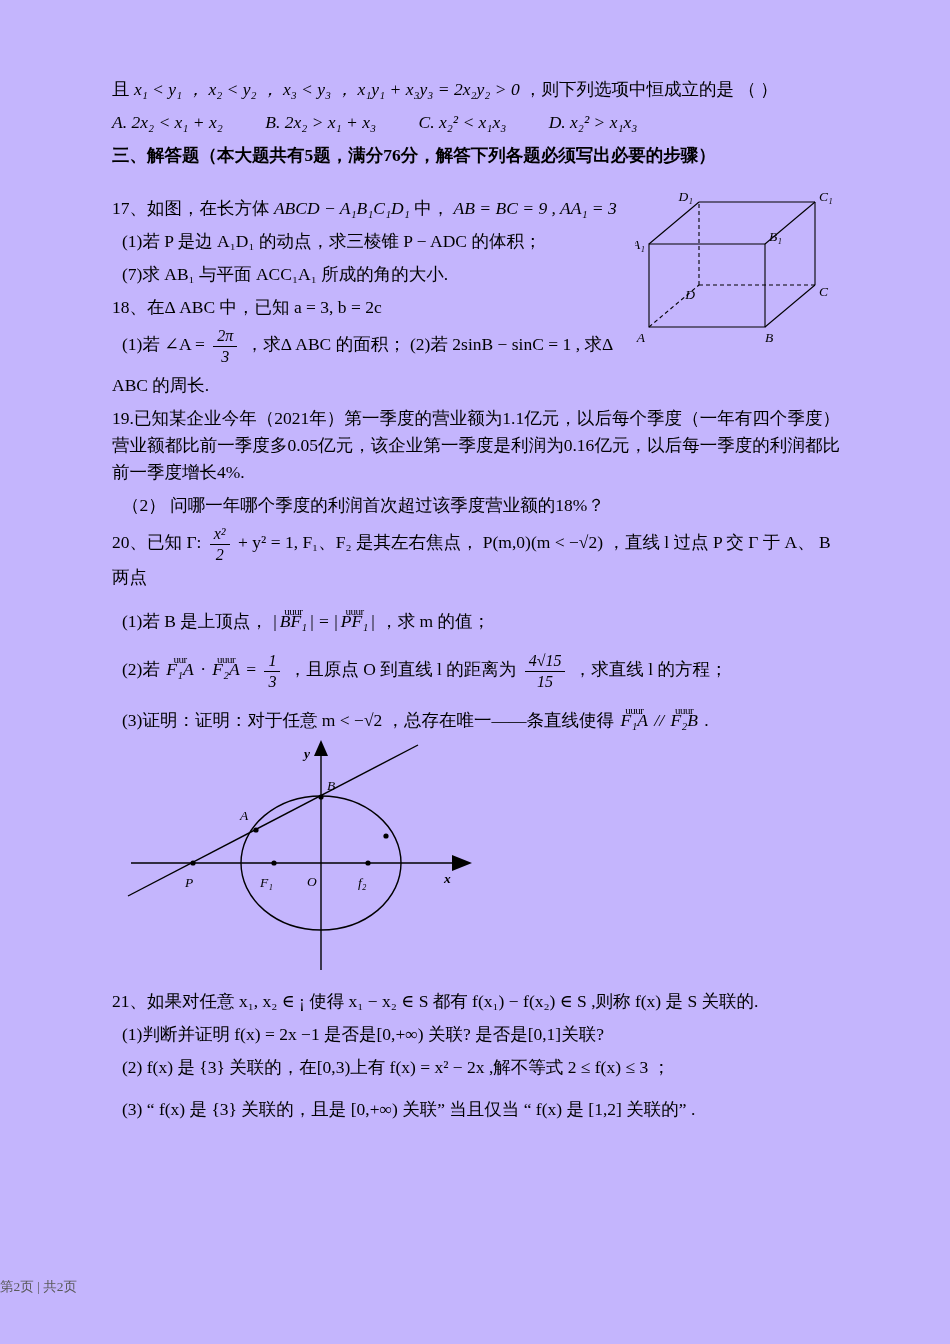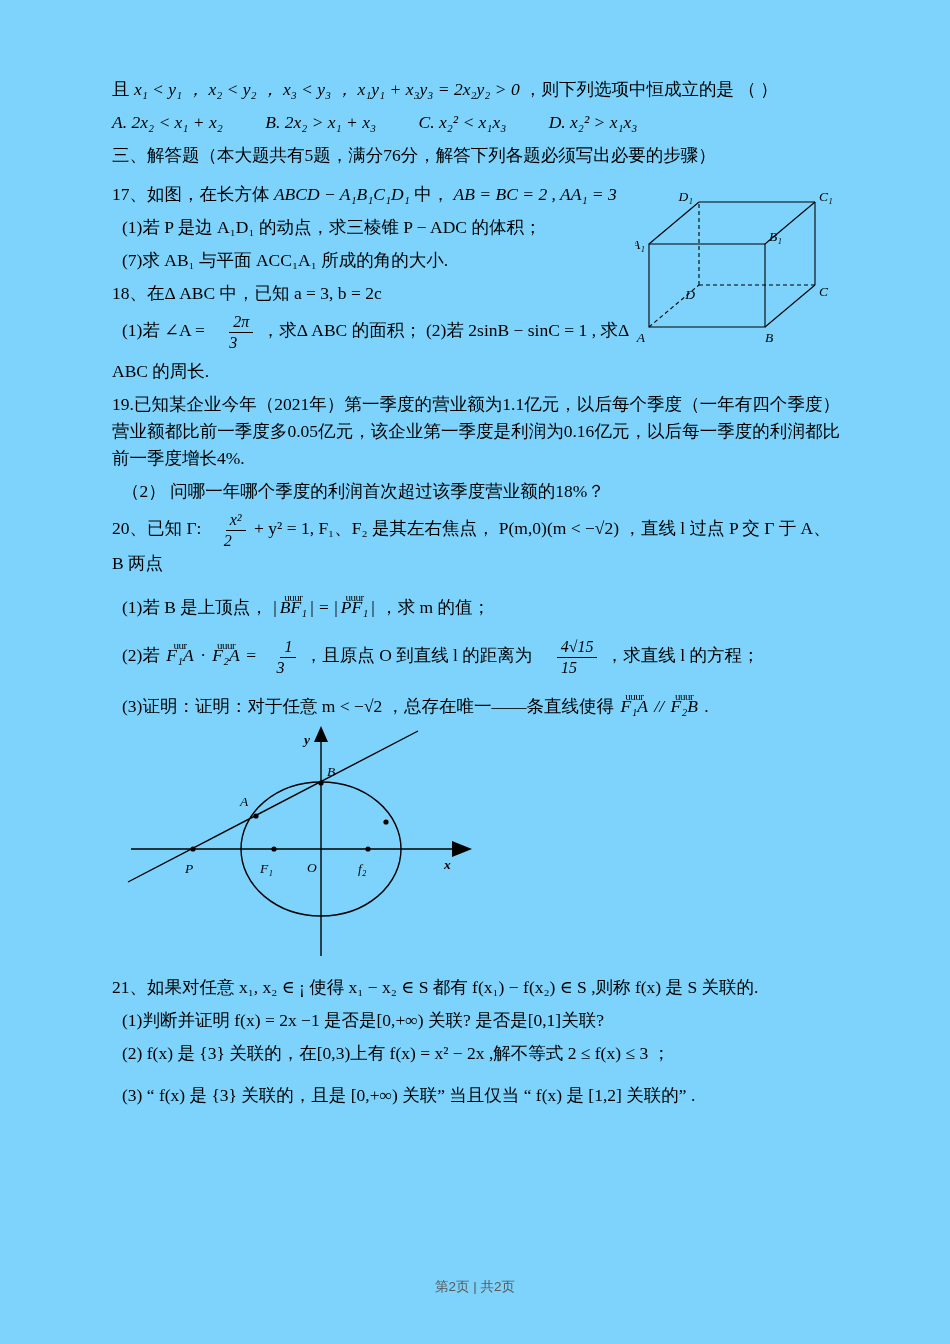--- a/index.html
+++ b/index.html
@@ -1,47 +1,47 @@
 <!DOCTYPE html>
 <html><head>
 <meta charset="utf-8">
 <style>
   * { box-sizing: border-box; }
   html,body { margin:0; padding:0; background:#fff; }
   .page {
-    position:relative; width:950px; height:1344px; background:#7dd3fc;
+    position:relative; width:950px; height:1344px; background:#c4b5fd;
     font-family:"Liberation Serif","DejaVu Serif",serif; color:#000; overflow:hidden;
   }
   .content { position:absolute; left:112px; top:76px; width:728px; font-size:17.5px; }
   .ln { line-height:27px; margin:0 0 6px 0; }
-  .sec { font-weight:normal; margin-top:6px; margin-bottom:12px; }
+  .sec { font-weight:bold; margin-top:6px; margin-bottom:26px; }
   .ind { padding-left:10px; }
   .ind2 { padding-left:16px; }
   .just { text-align:justify; margin-top:4px; }
   .m { font-style:italic; }
   .opts span { margin-right:38px; font-style:italic; }
   
   .frac { display:inline-block; vertical-align:-0.72em; text-align:center; line-height:1.12;
           font-size:16px; margin:0 4px; font-style:italic; }
-  .frac .fnum { display:block; padding:0 4px 1px; border-bottom:1.2px solid #000;margin-left:16px; }
+  .frac .fnum { display:block; padding:0 4px 1px; border-bottom:1.2px solid #000; }
   .frac .fden { display:block; padding-top:1px; }
   
   .vline { padding-top:11px; }
   .vec { position:relative; display:inline-block; margin:0 2px; font-style:italic; }
   .vec .vmark { position:absolute; left:50%; transform:translateX(-50%); top:-10px;
                 font-size:11px; font-style:normal; letter-spacing:-0.5px; white-space:nowrap; }
   .bar { margin:0 1px; }
   
   .cuboid { position:absolute; left:635px; top:192px; }
   .efig { display:block; margin:4px 0 10px 4px; }
   .figlabel text { font-family:"Liberation Serif","DejaVu Serif",serif; font-style:italic;
                    font-size:13.5px; fill:#000; }
   .axislabel { font-weight:bold; font-size:15px; }
-  .footer { position:absolute; left:0; top:1278px; width:100%; text-align:center;
-            font-size:13.5px; color:#595959; font-family:Liberation Sans, sans-serif; }
+  .footer { position:absolute; left:0; top:1278px; width:100%; 
+            font-size:13.5px; color:#595959; font-family:Liberation Serif, serif; }
 </style>
 </head>
 <body>
 
 <div class="page">
   <div class="content">
 
     <div class="ln">
       <span>且</span>
       <span class="m">x₁ &lt; y₁ ，  x₂ &lt; y₂ ，  x₃ &lt; y₃ ，  x₁y₁ + x₃y₃ = 2x₂y₂ &gt; 0</span>
@@ -53,21 +53,21 @@
       <span>C. x₂² &lt; x₁x₃</span>
       <span>D. x₂² &gt; x₁x₃</span>
     </div>
 
     <div class="ln sec">三、解答题（本大题共有5题，满分76分，解答下列各题必须写出必要的步骤）</div>
 
     <div class="ln">
       <span>17、如图，在长方体</span>
       <span class="m">ABCD − A₁B₁C₁D₁</span>
       <span>中，</span>
-      <span class="m">AB = BC = 2 , AA₁ = 3</span>
+      <span class="m">AB = BC = 9 , AA₁ = 3</span>
     </div>
     <div class="ln ind">(1)若 P 是边 A₁D₁ 的动点，求三棱锥 P − ADC 的体积；</div>
     <div class="ln ind">(7)求 AB₁ 与平面 ACC₁A₁ 所成的角的大小.</div>
 
     <div class="ln">18、在Δ ABC 中，已知 a = 3, b = 2c</div>
     <div class="ln ind">
       <span>(1)若 ∠A =</span>
       <span class="frac"><span class="fnum">2π</span><span class="fden">3</span></span>
       <span>，求Δ ABC 的面积；</span>
       <span>(2)若 2sinB − sinC = 1 , 求Δ</span>

